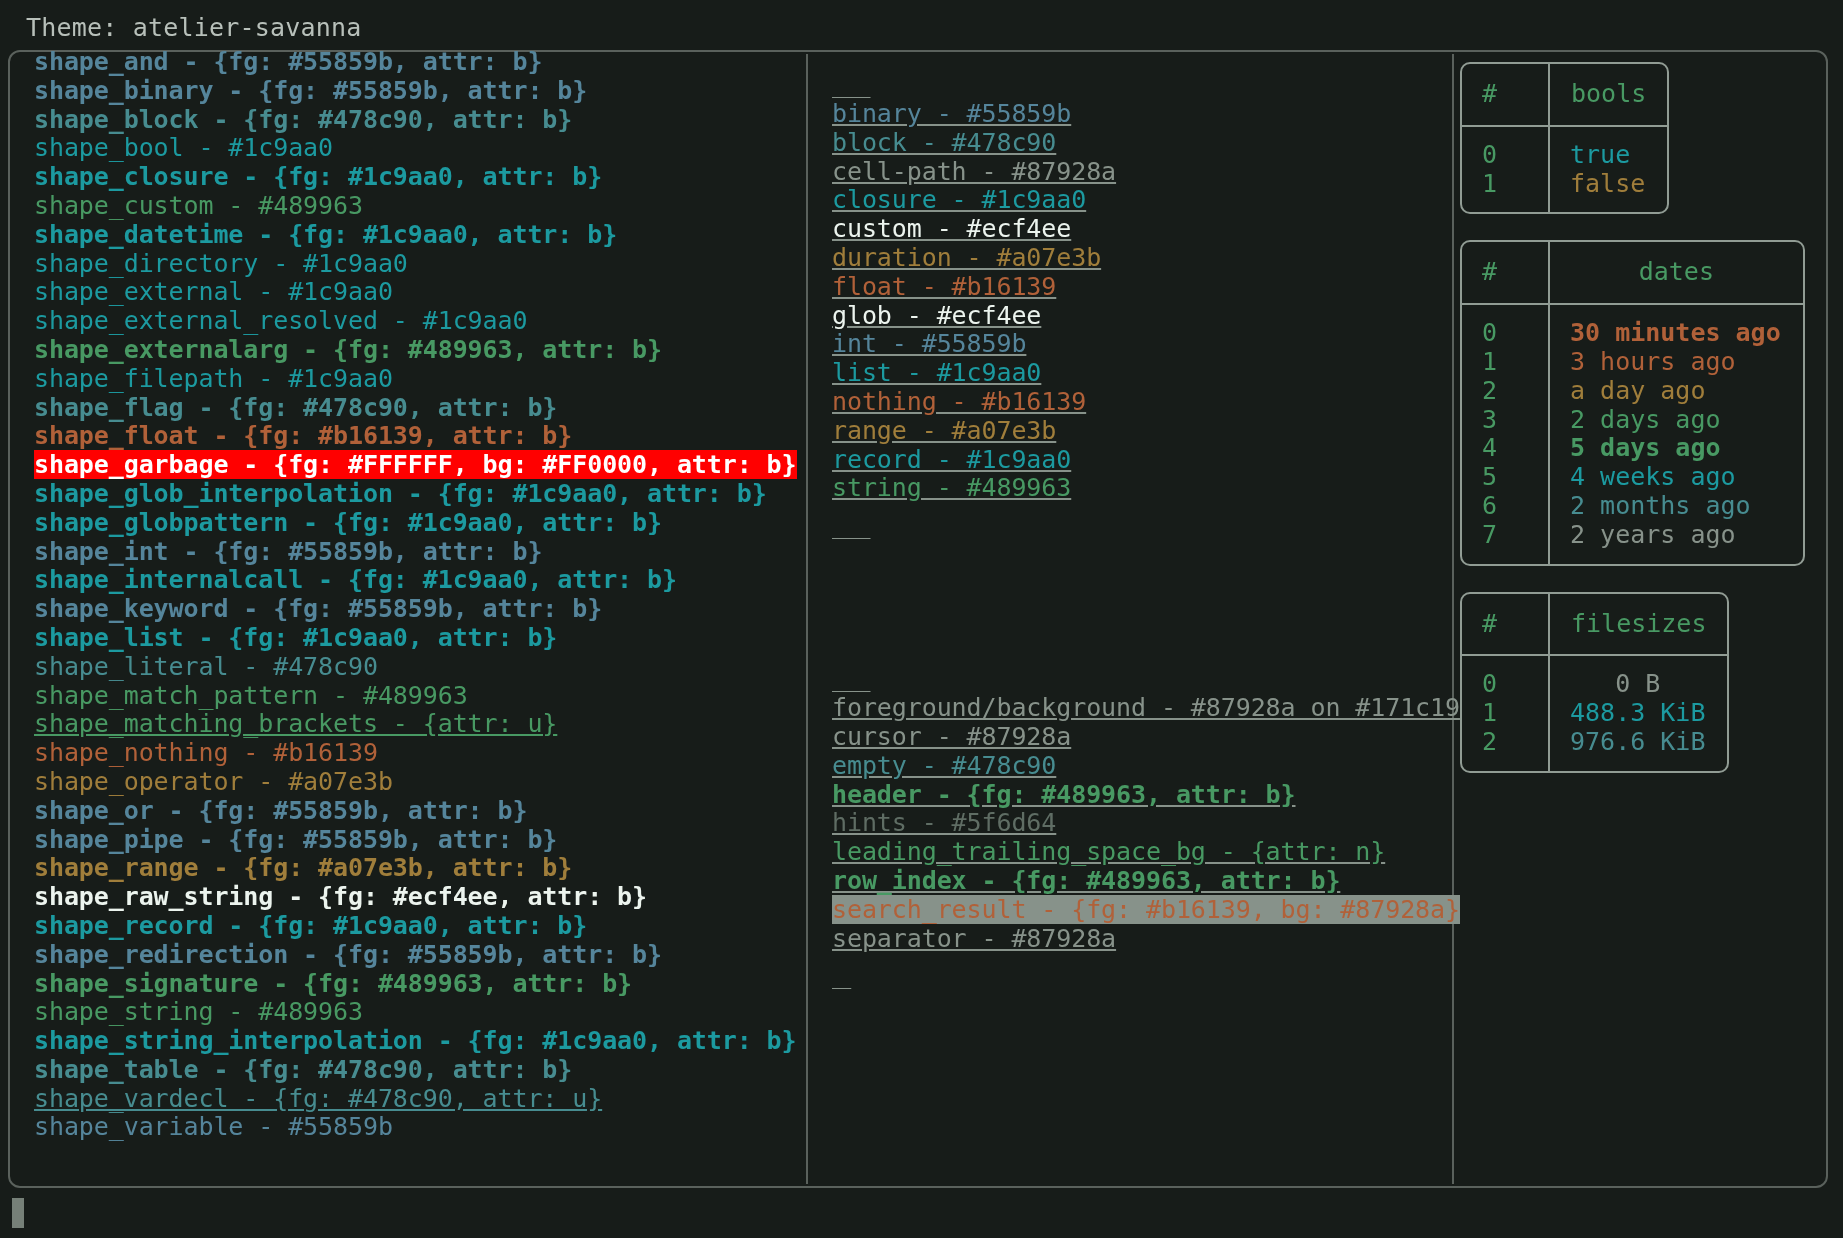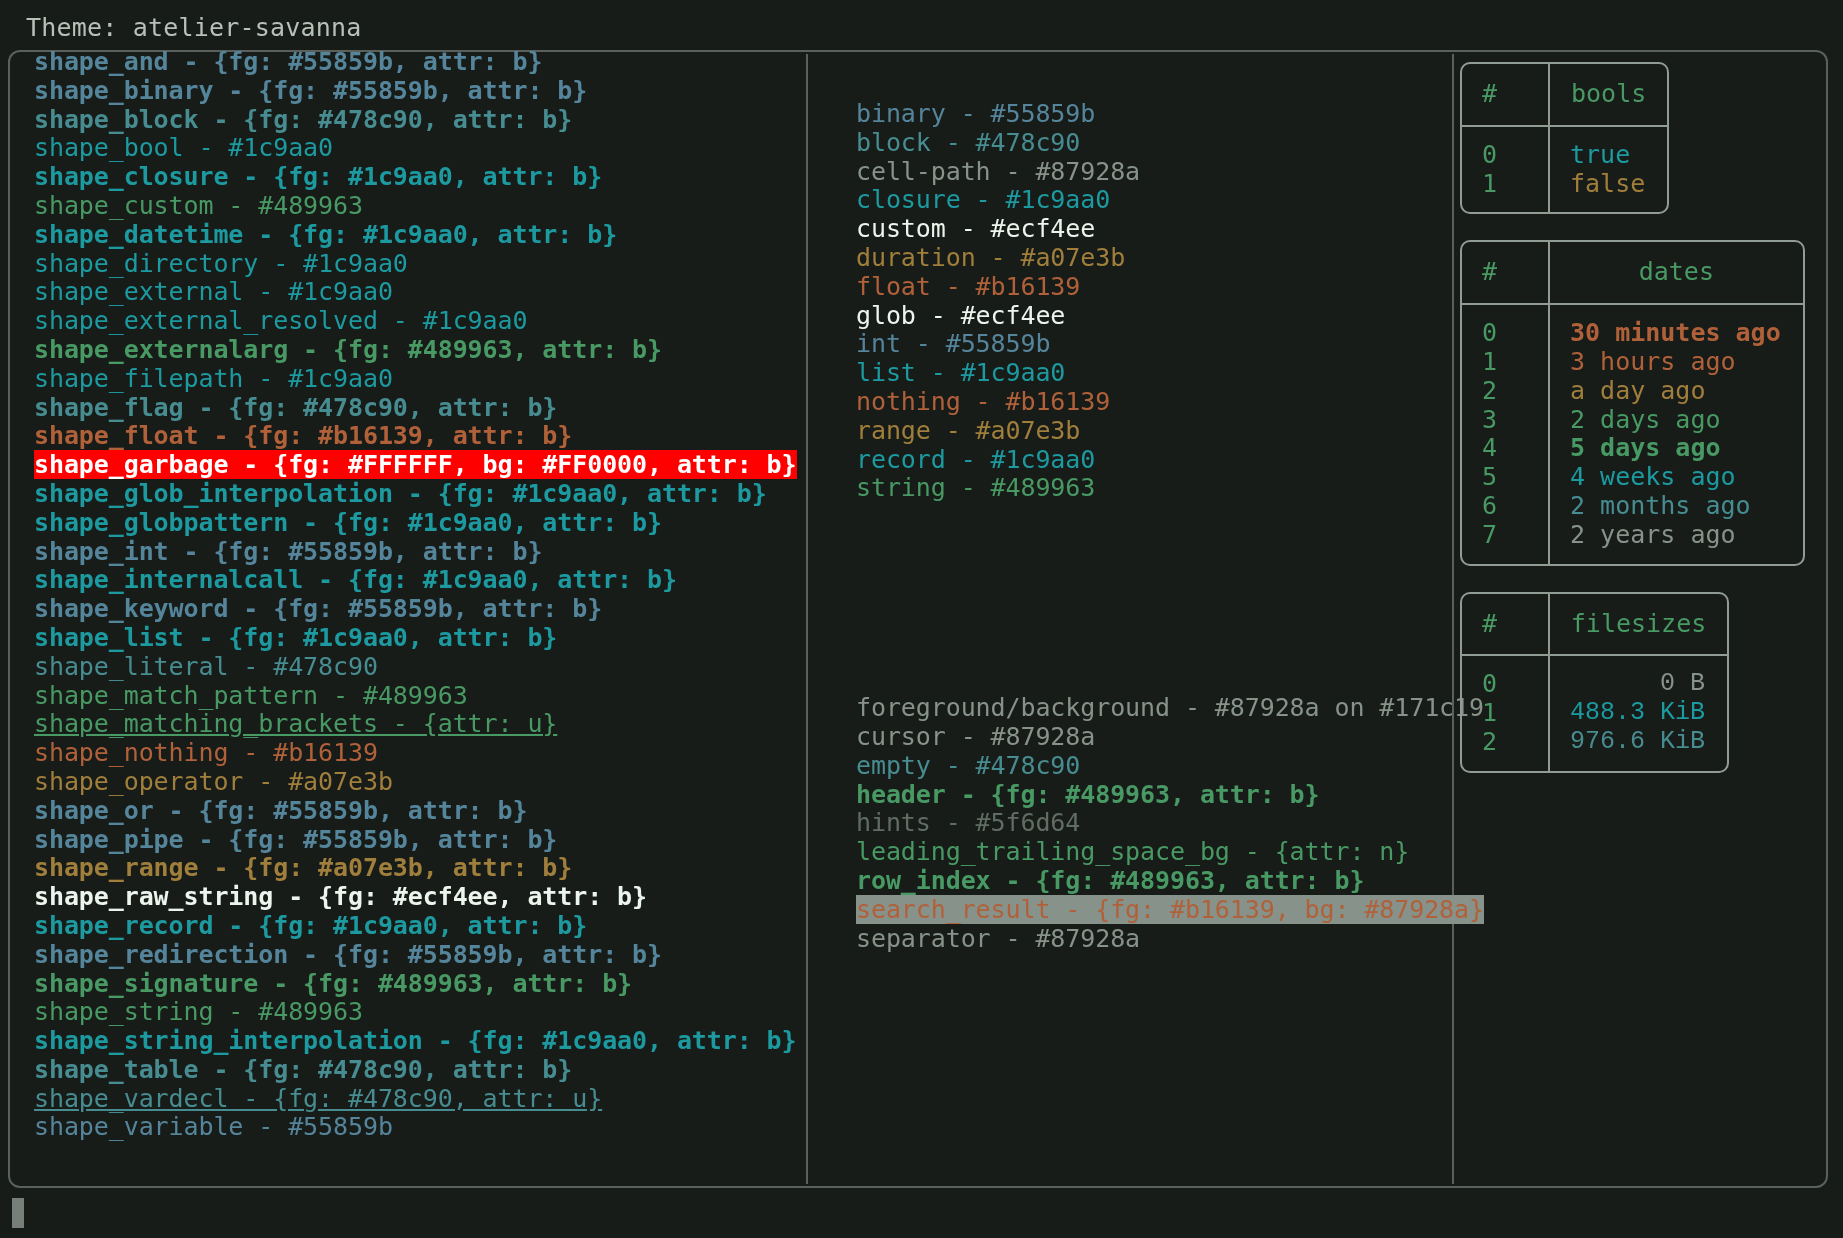--- a/index.html
+++ b/index.html
@@ -51,21 +51,21 @@
   .vdiv.v1 { left: 796px; }
   .vdiv.v2 { left: 1442px; }
 
   
   .col {
     position: absolute;
     box-sizing: border-box;
     white-space: pre;
   }
   .col-left  { left: 34px;  top: 48px; width: 760px; }
-  .col-mid   { left: 856px; top: 62px; width: 630px; }
+  .col-mid   { left: 832px; top: 62px; width: 630px; text-decoration: underline; }
   .col-right { left: 1460px; top: 62px; width: 360px; }
 
   .line {
     font-size: 25px;
     line-height: 28.8px;
     white-space: pre;
     letter-spacing: -0.1px;
   }
   .b { font-weight: bold; }
   .u { text-decoration: underline; }
@@ -108,21 +108,21 @@
     padding-left: 20px;
     padding-right: 20px;
   }
   .tbl th.idxh {
     border-right: 2px solid #919c94;
     padding-left: 20px;
     padding-right: 20px;
     text-align: left;
   }
   .tbl td.val { text-align: left; padding-left: 20px; padding-right: 22px; }
-  .tbl td.val.right { text-align: right; font-family: Liberation Mono, monospace; }
+  .tbl td.val.right { text-align: center; }
 
   .cursor-block {
     position: absolute;
     left: 12px;
     top: 1198px;
     width: 12px;
     height: 30px;
     background: #87928a;
     opacity: 0.85;
   }

